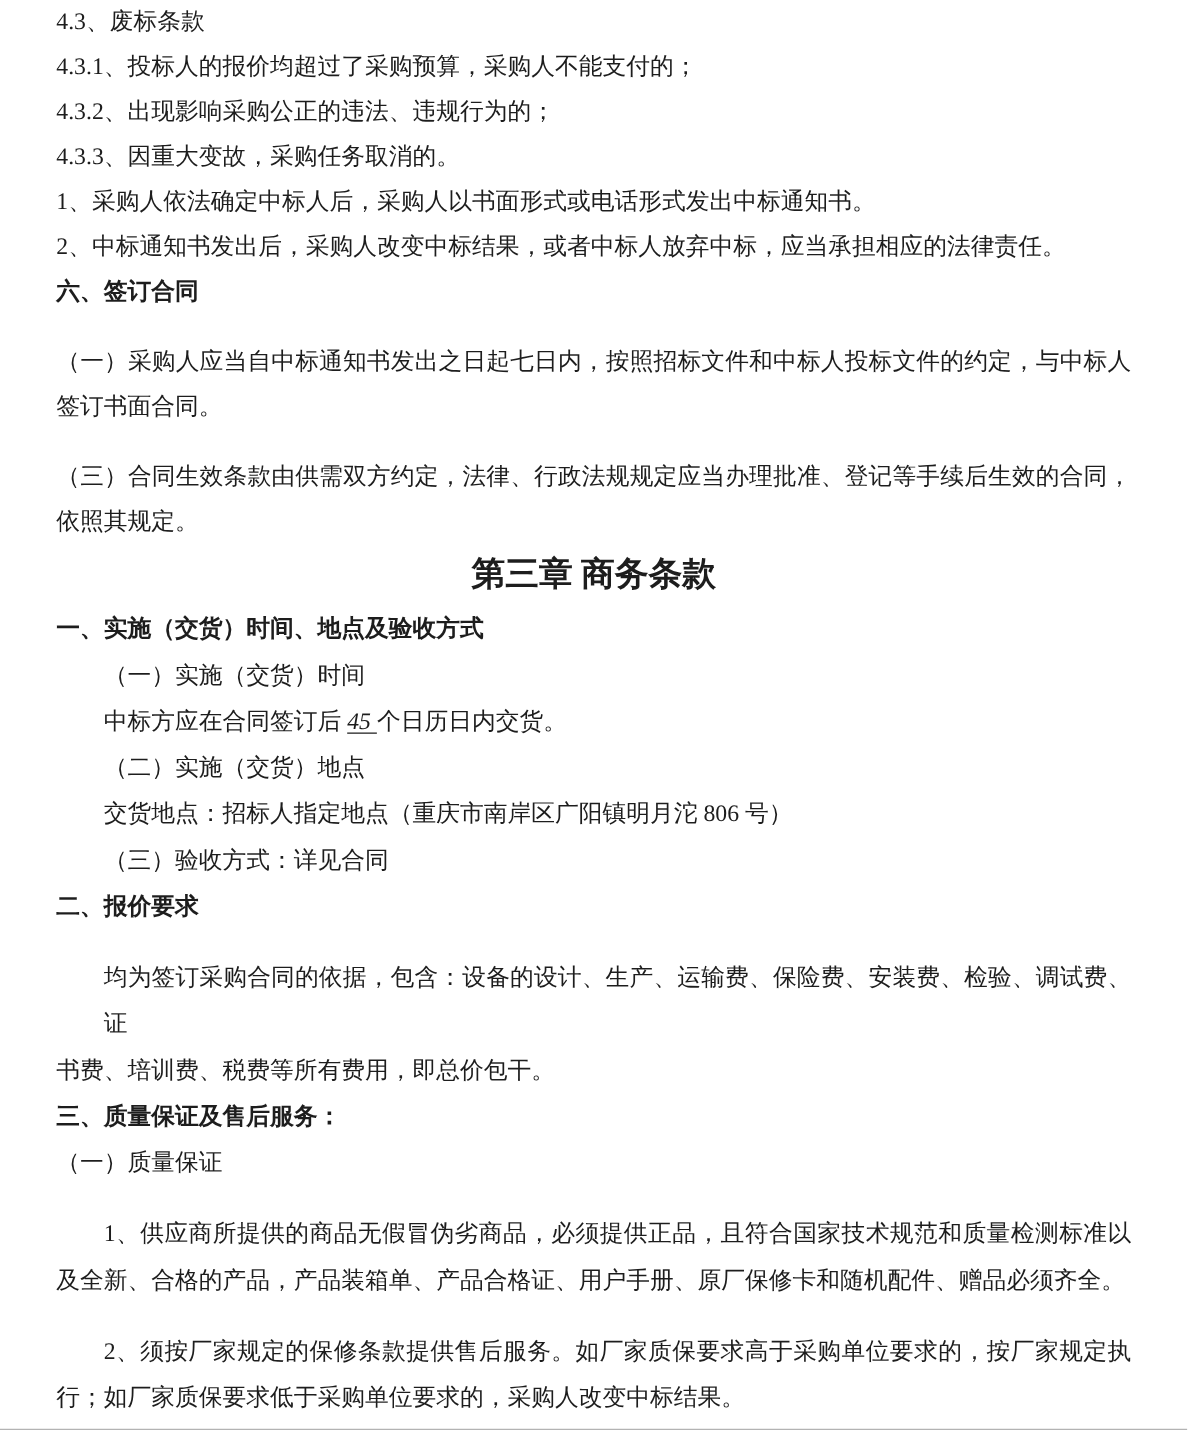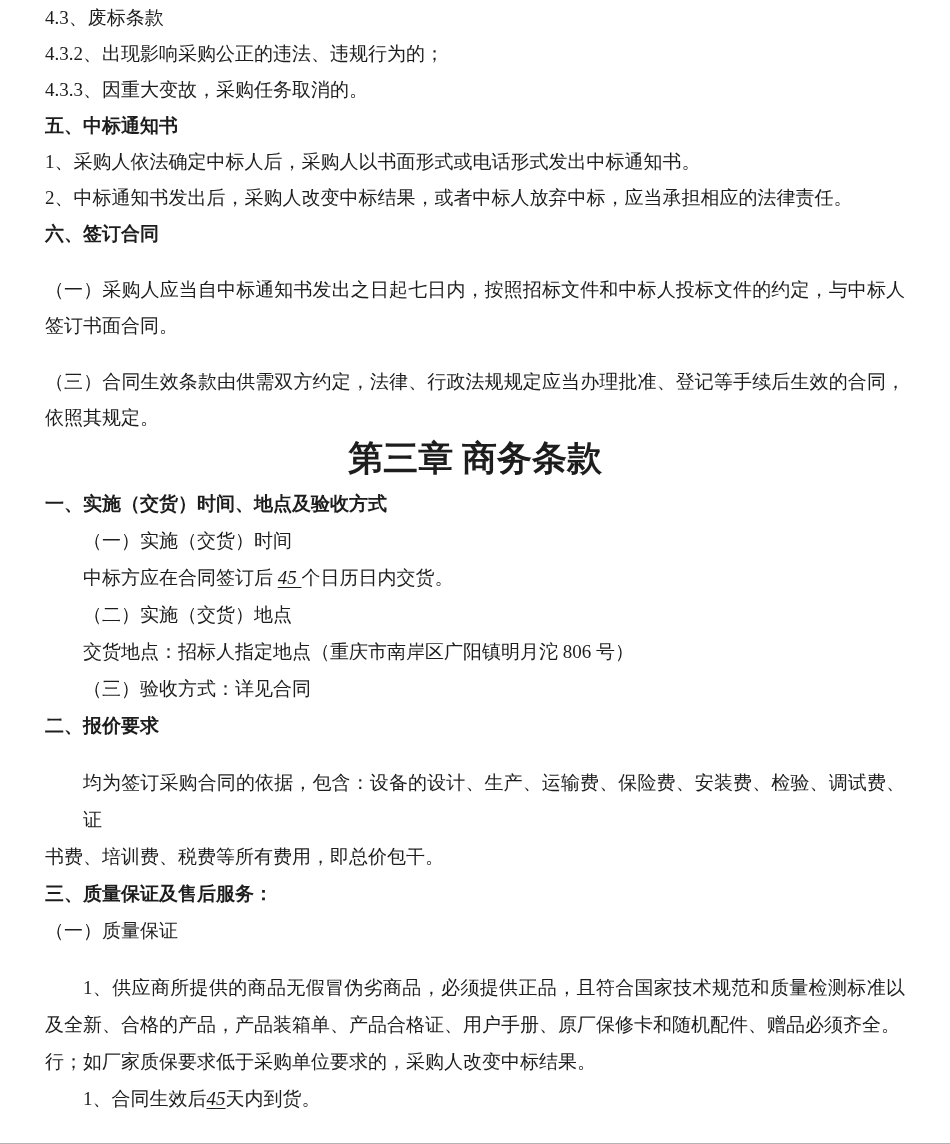--- a/index.html
+++ b/index.html
@@ -30,21 +30,21 @@
   }
   .sub { padding-left: 38px; }
   .fill {
     text-align: justify;
     text-align-last: justify;
     margin-top: 20px;
   }
   .chapter {
     margin: 0;
     padding: 3px 0 6px 0;
-    font-size: 35px;
+    font-size: 27px;
     line-height: 40px;
     font-weight: bold;
     text-align: center;
     font-family: "Liberation Serif", "DejaVu Serif", serif;
   }
   .u {
     text-decoration: underline;
     text-underline-offset: 3px;
     font-style: italic;
   }
@@ -56,23 +56,23 @@
     height: 1px;
     background: #b3b3b3;
   }
 </style>
 </head>
 <body>
 
 <div class="page">
   <div class="doc upper" id="doc-upper">
       <div class="line plain">4.3、废标条款</div>
+      <div class="line plain">4.3.1、投标人的报价均超过了采购预算，采购人不能支付的；</div>
       <div class="line plain">4.3.2、出现影响采购公正的违法、违规行为的；</div>
       <div class="line plain">4.3.3、因重大变故，采购任务取消的。</div>
-      <div class="line heading">五、中标通知书</div>
       <div class="line plain">1、采购人依法确定中标人后，采购人以书面形式或电话形式发出中标通知书。</div>
       <div class="line plain">2、中标通知书发出后，采购人改变中标结果，或者中标人放弃中标，应当承担相应的法律责任。</div>
       <div class="line heading">六、签订合同</div>
       <div class="line plain fill">（一）采购人应当自中标通知书发出之日起七日内，按照招标文件和中标人投标文件的约定，与中标人</div>
       <div class="line plain">签订书面合同。</div>
       <div class="line plain fill">（三）合同生效条款由供需双方约定，法律、行政法规规定应当办理批准、登记等手续后生效的合同，</div>
       <div class="line plain">依照其规定。</div>
     </div>
   <h1 class="chapter">第三章 商务条款</h1>
   <div class="doc lower" id="doc-lower">
@@ -82,17 +82,18 @@
       <div class="line sub">（二）实施（交货）地点</div>
       <div class="line sub">交货地点：招标人指定地点（重庆市南岸区广阳镇明月沱 806 号）</div>
       <div class="line sub">（三）验收方式：详见合同</div>
       <div class="line heading">二、报价要求</div>
       <div class="line sub fill">均为签订采购合同的依据，包含：设备的设计、生产、运输费、保险费、安装费、检验、调试费、证</div>
       <div class="line plain">书费、培训费、税费等所有费用，即总价包干。</div>
       <div class="line heading">三、质量保证及售后服务：</div>
       <div class="line plain">（一）质量保证</div>
       <div class="line sub fill">1、供应商所提供的商品无假冒伪劣商品，必须提供正品，且符合国家技术规范和质量检测标准以</div>
       <div class="line plain">及全新、合格的产品，产品装箱单、产品合格证、用户手册、原厂保修卡和随机配件、赠品必须齐全。</div>
+      <div class="line sub fill">2、须按厂家规定的保修条款提供售后服务。如厂家质保要求高于采购单位要求的，按厂家规定执</div>
       <div class="line plain">行；如厂家质保要求低于采购单位要求的，采购人改变中标结果。</div>
       <div class="line sub"><span>1、合同生效后</span><span class="u">45</span><span>天内到货。</span></div>
     </div>
   <div class="bottom-edge"></div>
 </div>
 
 </body></html>

